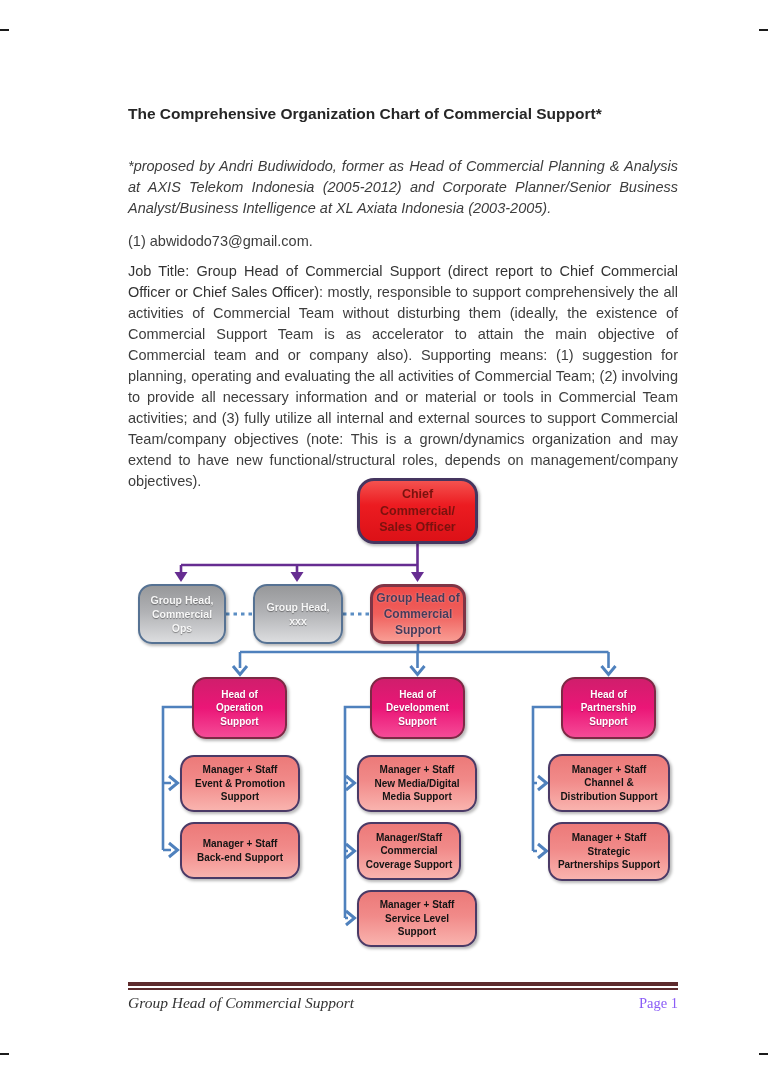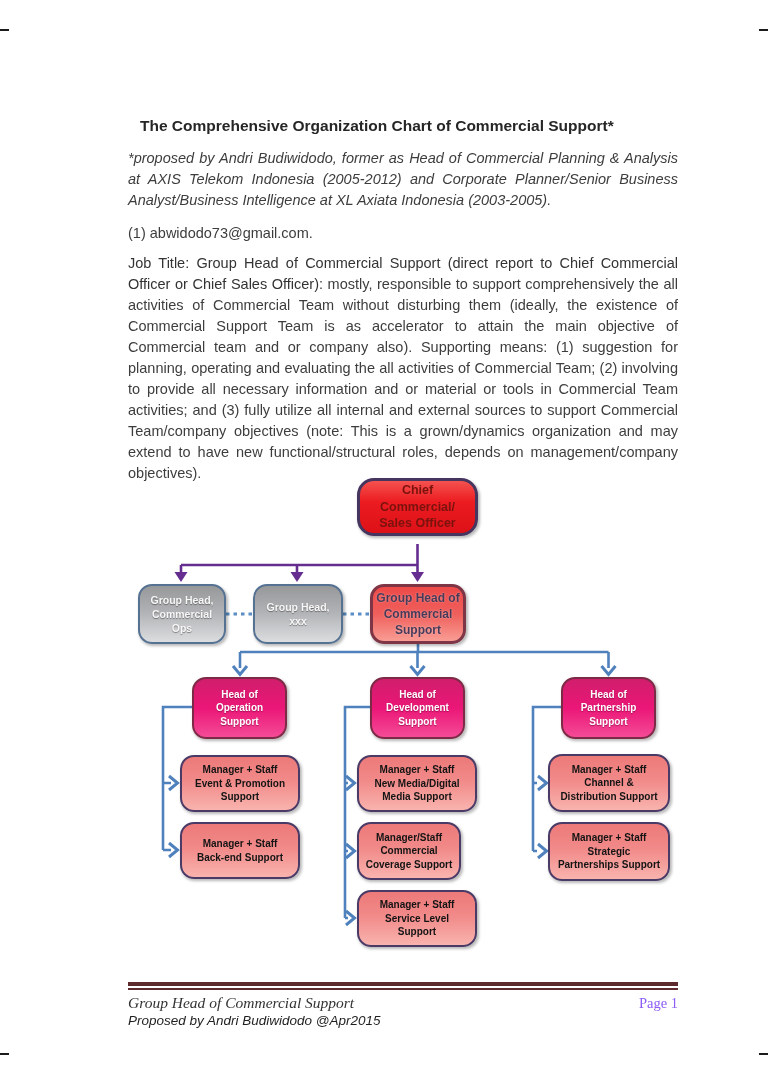--- a/index.html
+++ b/index.html
@@ -1,22 +1,22 @@
 <!DOCTYPE html>
 <html><head>
 <meta charset="utf-8">
 <style>
   html,body{margin:0;padding:0;background:#ffffff;}
   .page{position:relative;width:768px;height:1086px;background:#ffffff;overflow:hidden;
         font-family:"Liberation Sans",sans-serif;color:#3d3d3d;}
   .corner-mark{position:absolute;height:2px;width:9px;background:#1b1b1b;}
   .content{position:absolute;left:128px;top:104px;width:550px;}
-  .doc-title{font-size:15.5px;font-weight:bold;color:#262626;margin:12px;line-height:20px;}
+  .doc-title{font-size:15.5px;font-weight:bold;color:#262626;margin:0;line-height:20px;}
   .para{font-size:14.5px;line-height:21px;text-align:justify;margin:0;}
-  .intro{font-style:italic;margin-top:4px;}
+  .intro{font-style:italic;margin-top:32px;}
   .contacts{margin-top:12px;font-size:14.5px;line-height:20.5px;text-align:left;}
   .job{margin-top:9px;}
   .job .lead{font-weight:normal;color:#333333;}
   
   .chart{position:absolute;left:0;top:470px;width:768px;height:500px;}
   .chart svg{position:absolute;left:0;top:0;}
   .box{position:absolute;box-sizing:border-box;display:flex;align-items:center;justify-content:center;
        text-align:center;font-weight:bold;white-space:pre-line;border-radius:14px;
        box-shadow:1.5px 2px 3px rgba(0,0,0,0.28);padding:2px;line-height:1.35;}
   .box-chief{background:linear-gradient(180deg,#f4524f,#ec1c21 40%,#dc1117);
@@ -84,21 +84,21 @@
       <path d="M370 237 H345 V448 M345 313 H348 M345 381 H348 M345 448 H348" stroke="#4f81bd" stroke-width="2.6" fill="none"></path>
       <path d="M346 306 L354.5 313 L346 320" stroke="#4f81bd" stroke-width="3" fill="none"></path>
       <path d="M346 374 L354.5 381 L346 388" stroke="#4f81bd" stroke-width="3" fill="none"></path>
       <path d="M346 441 L354.5 448 L346 455" stroke="#4f81bd" stroke-width="3" fill="none"></path>
 
       <path d="M561 237 H533 V381 M533 313 H537 M533 381 H537" stroke="#4f81bd" stroke-width="2.6" fill="none"></path>
       <path d="M538 306 L546.5 313 L538 320" stroke="#4f81bd" stroke-width="3" fill="none"></path>
       <path d="M538 374 L546.5 381 L538 388" stroke="#4f81bd" stroke-width="3" fill="none"></path>
     </svg>
 
-    <div class="box box-chief" style="left:357px;top:8px;width:121px;height:58px">Chief
+    <div class="box box-chief" style="left:357px;top:8px;width:121px;height:66px">Chief
 Commercial/
 Sales Officer</div>
 
     <div class="box box-gray" style="left:138px;top:114px;width:88px;height:60px">Group Head,
 Commercial
 Ops</div>
     <div class="box box-gray" style="left:253px;top:114px;width:90px;height:60px">Group Head,
 xxx</div>
     <div class="box box-ghcs" style="left:370px;top:114px;width:96px;height:60px">Group Head of
 Commercial
@@ -138,19 +138,18 @@
 Partnerships Support</div>
   </div>
 
   <div class="footer">
     <div class="rule-thick"></div>
     <div class="rule-gap"></div>
     <div class="rule-thin"></div>
     <div class="footer-row">
       <div>
         <div class="footer-title">Group Head of Commercial Support</div>
-        <div class="footer-byline">Proposed by Andri Budiwidodo @Apr2015</div>
       </div>
       <div class="footer-page">Page 1</div>
     </div>
   </div>
 
 </div>
 
 </body></html>

